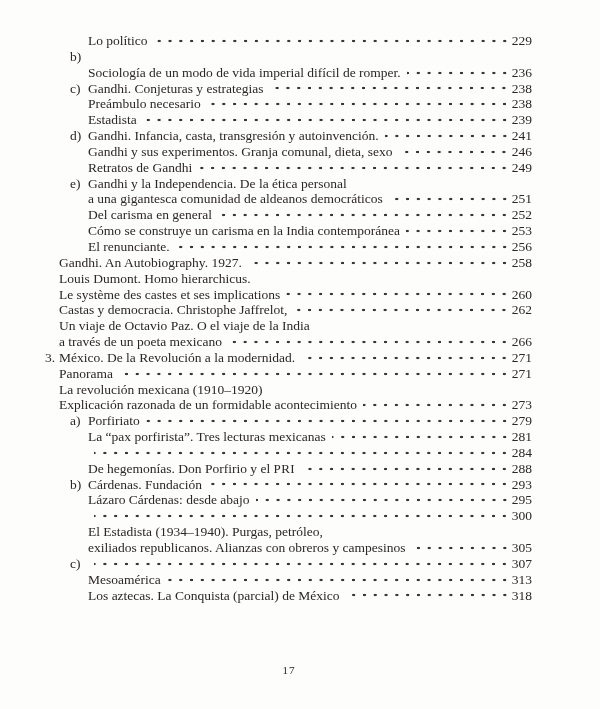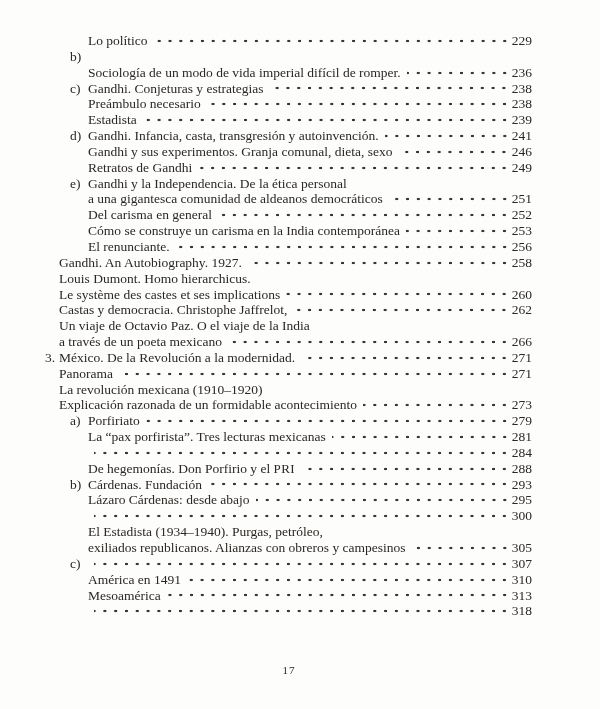--- a/index.html
+++ b/index.html
@@ -227,28 +227,24 @@
         <span class="text"><span>exiliados republicanos. Alianzas con obreros y campesinos</span></span>
         <span class="leader"></span>
         <span class="pagenum">305</span>
       </div>
       <div class="row letter">
         <span class="marker">c)</span>
         <span class="leader"></span>
         <span class="pagenum">307</span>
       </div>
       <div class="row sub">
-        <span class="text"><span>América en 1491</span></span>
-        <span class="leader"></span>
-        <span class="pagenum">310</span>
-      </div>
-      <div class="row sub">
         <span class="text"><span>Mesoamérica</span></span>
         <span class="leader"></span>
         <span class="pagenum">313</span>
       </div>
       <div class="row sub">
+        <span class="text"><span>Los aztecas. La Conquista (parcial) de México</span></span>
         <span class="leader"></span>
         <span class="pagenum">318</span>
       </div>
     </div>
   <div class="footer">17</div>
 </div>
 
 </body></html>

